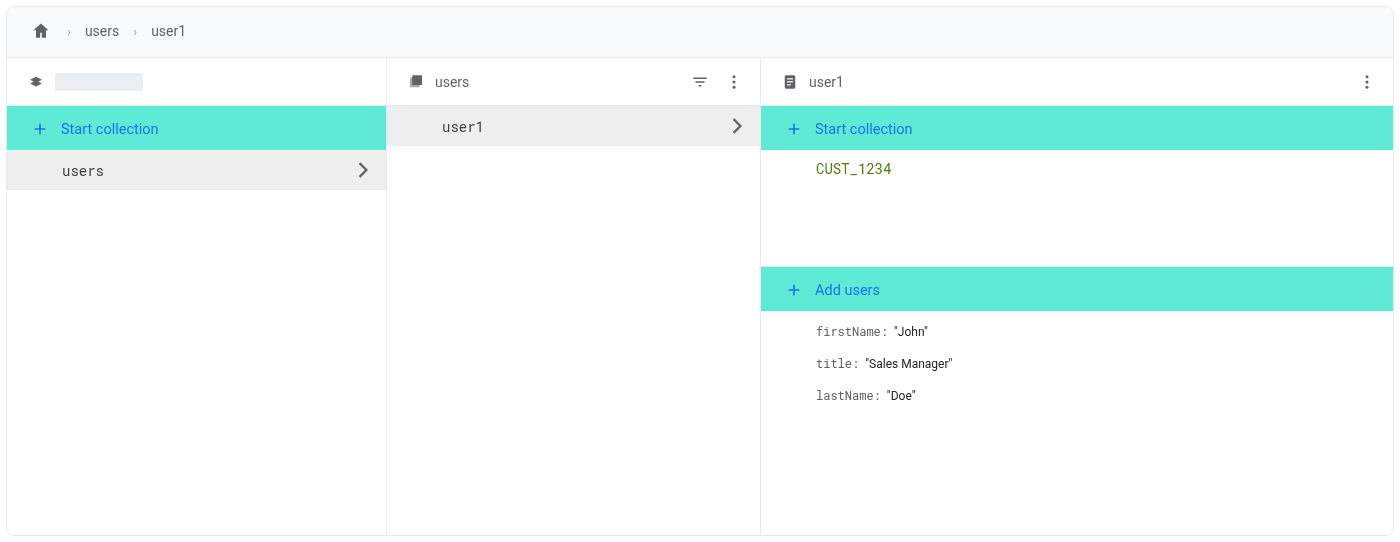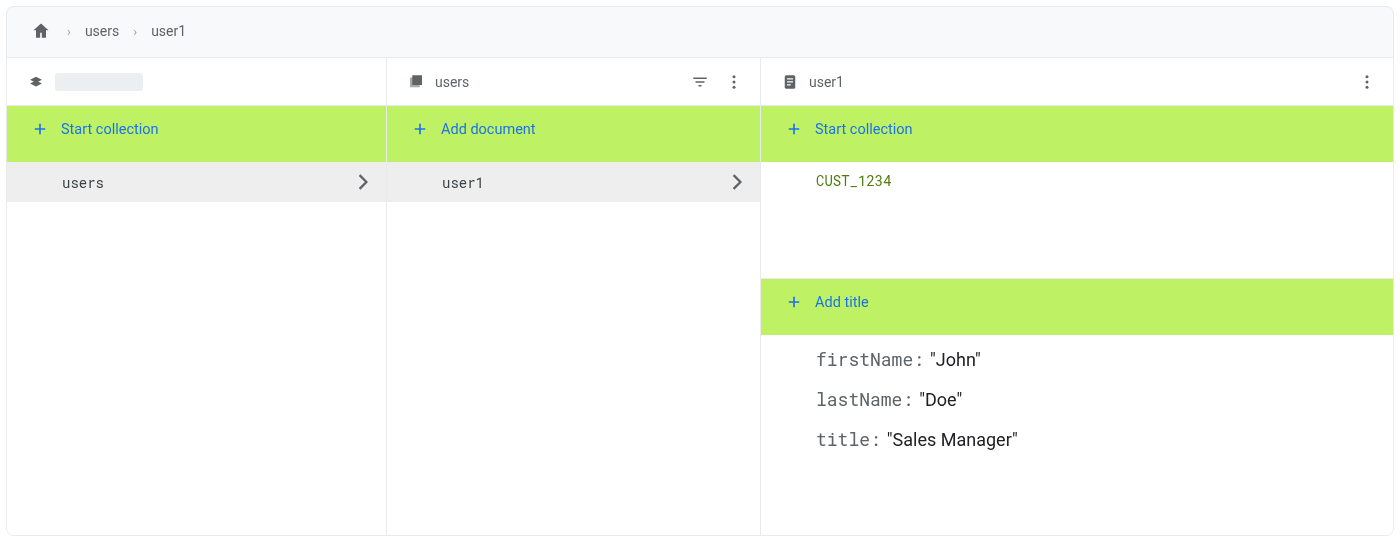--- a/index.html
+++ b/index.html
@@ -71,25 +71,25 @@
     background: #eceff1;
     filter: blur(0.3px);
     border-radius: 2px;
   }
   .icon-btn { display:inline-flex; align-items:center; justify-content:center; width:24px; height:24px; cursor:pointer; border-radius:4px; color:#5f6368; }
 
   .action-row {
     display: flex;
     align-items: center;
     gap: 12px;
-    padding: 14px 24px 24px 24px;
+    padding: 14px 24px 12px 24px;
     color: #1a73e8;
     font-size: 14.5px;
     cursor: pointer;
-    background: #bef264;
+    background: #5eead4;
   }
   .action-row svg { color: #1a73e8; }
 
   .list-row {
     display: flex;
     align-items: center;
     padding: 0 18px 0 55px;
     height: 40px;
     font-family: "Roboto Mono", ui-monospace, SFMono-Regular, Menlo, monospace;
     font-size: 14px;
@@ -104,21 +104,21 @@
   .divider { border-top: 1px solid #e8eaed; margin-top: 80px; }
 
   .fields {
     padding: 4px 0 0 0;
   }
   .field-row {
     display: flex;
     align-items: baseline;
     gap: 6px;
     padding: 8px 0 8px 55px;
-    font-size: 18px;
+    font-size: 12px;
   }
   .field-key {
     font-family: "Roboto Mono", ui-monospace, SFMono-Regular, Menlo, monospace;
     color: #5f6368;
   }
   .field-val { color: #202124; }
 
   svg { display:block; }
 </style>
 </head>
@@ -183,26 +183,20 @@
             </svg>
         </span>
         <span class="icon-btn">
           <svg width="18" height="18" viewBox="0 0 24 24" fill="#5f6368">
               <circle cx="12" cy="5" r="2"></circle>
               <circle cx="12" cy="12" r="2"></circle>
               <circle cx="12" cy="19" r="2"></circle>
             </svg>
         </span>
       </div>
-      <div class="action-row">
-        <svg width="18" height="18" viewBox="0 0 24 24" fill="none" stroke="#1a73e8" stroke-width="2.2">
-            <path d="M12 5v14M5 12h14"></path>
-          </svg>
-        <span>Add document</span>
-      </div>
       <div class="list-row selected">
         <span>user1</span>
         <span class="spacer"></span>
         <span class="chev">
           <svg width="10" height="16" viewBox="0 0 8 14" fill="none" stroke="#5f6368" stroke-width="2">
               <path d="M1 1l6 6-6 6"></path>
             </svg>
         </span>
       </div>
     </div>
@@ -237,33 +231,33 @@
       <div class="list-row subcoll">
         <span>CUST_1234</span>
       </div>
 
       <div class="divider"></div>
 
       <div class="action-row">
         <svg width="18" height="18" viewBox="0 0 24 24" fill="none" stroke="#1a73e8" stroke-width="2.2">
             <path d="M12 5v14M5 12h14"></path>
           </svg>
-        <span>Add title</span>
+        <span>Add users</span>
       </div>
 
       <div class="fields">
         <div class="field-row">
           <span class="field-key"><span>firstName</span>:</span>
           <span class="field-val">"John"</span>
         </div>
         <div class="field-row">
+          <span class="field-key"><span>title</span>:</span>
+          <span class="field-val">"Sales Manager"</span>
+        </div>
+        <div class="field-row">
           <span class="field-key"><span>lastName</span>:</span>
           <span class="field-val">"Doe"</span>
         </div>
-        <div class="field-row">
-          <span class="field-key"><span>title</span>:</span>
-          <span class="field-val">"Sales Manager"</span>
-        </div>
       </div>
     </div>
 
   </div>
 </div>
 
 </body></html>

